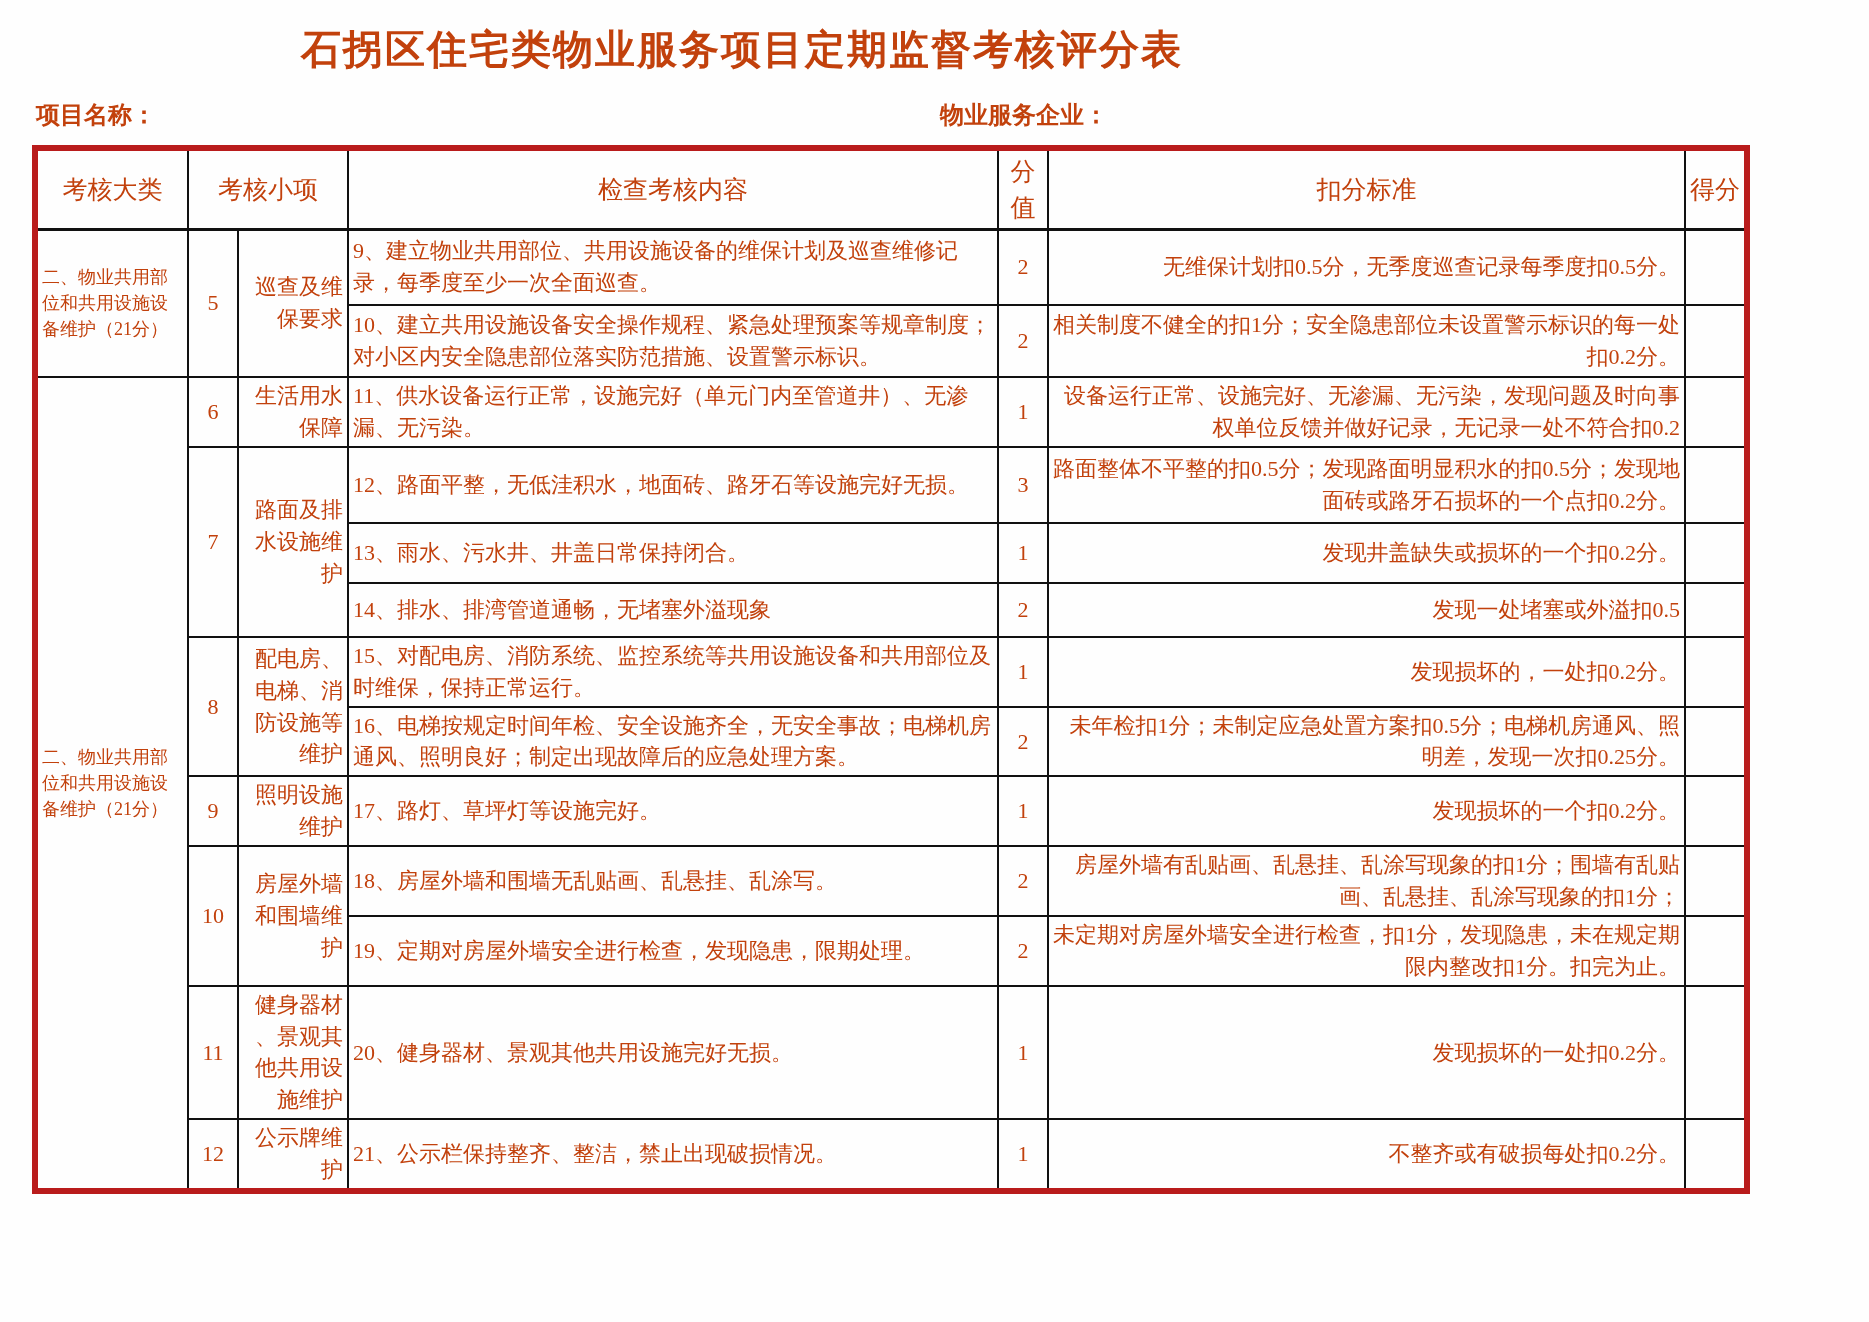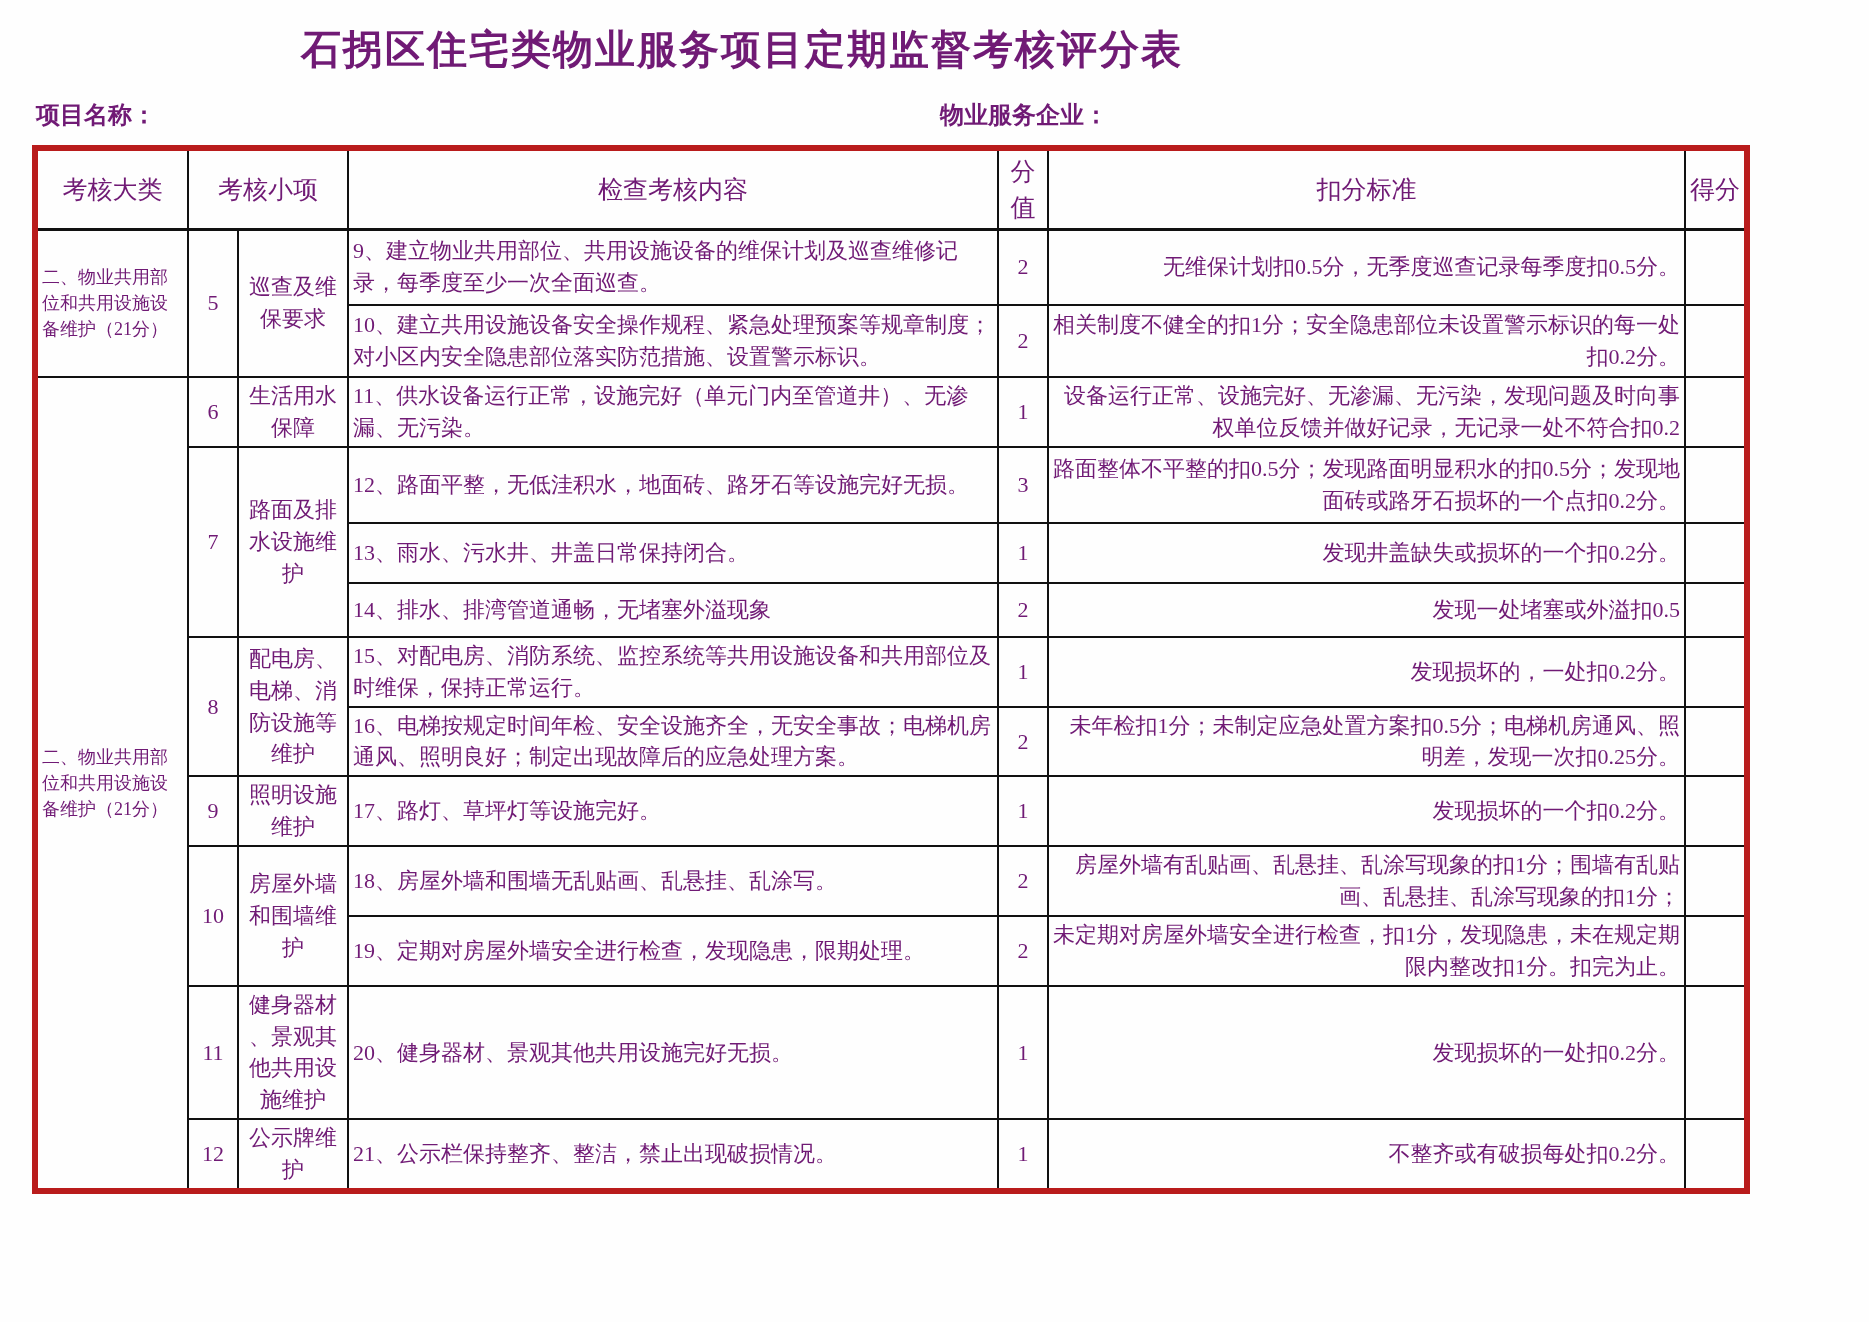--- a/index.html
+++ b/index.html
@@ -1,19 +1,19 @@
 <!DOCTYPE html>
 <html><head>
 <meta charset="utf-8">
 <style>
   html,body{margin:0;padding:0;background:#e9e9e9;}
   .page{
     width:1869px;height:1322px;background:#fefefe;position:relative;
     box-sizing:border-box;padding:16px 0 0 32px;overflow:hidden;
-    color:#701a75;
+    color:#c2410c;
   }
   .title{
     width:1420px;text-align:center;
     font-family:"Liberation Sans",sans-serif;font-weight:bold;
     font-size:40px;letter-spacing:2px;margin:6px 0 22px 0;
   }
   .meta-row{
     position:relative;height:36px;margin-bottom:10px;width:1712px;
     font-family:"Liberation Sans",sans-serif;font-weight:600;font-size:24px;
   }
@@ -32,21 +32,21 @@
     font-family:"Liberation Sans",sans-serif;font-weight:normal;
     font-size:25px;text-align:center;padding:2px 0;
     border-bottom:3px solid #111;
   }
   .c-cat{
     text-align:left;font-size:18px;padding:2px 10px;
     line-break:anywhere;
   }
   .c-no{text-align:center;padding:2px 0;}
   .c-subname{
-    text-align:center;padding:2px 4px;line-break:anywhere;border-radius:25px;
+    text-align:right;padding:2px 4px;line-break:anywhere;border-radius:25px;
   }
   .c-content{text-align:left;padding:2px 6px;}
   .c-value{text-align:center;padding:2px 0;}
   .c-deduct{text-align:right;padding:2px 8px;}
   .c-score{padding:0;}
   
   tr.h-hdr{height:60px;}
   tr.h-r9{height:76px;}  tr.h-r10{height:72px;} tr.h-r11{height:62px;}
   tr.h-r12{height:76px;} tr.h-r13{height:60px;} tr.h-r14{height:54px;}
   tr.h-r15{height:64px;} tr.h-r16{height:62px;} tr.h-r17{height:56px;}

